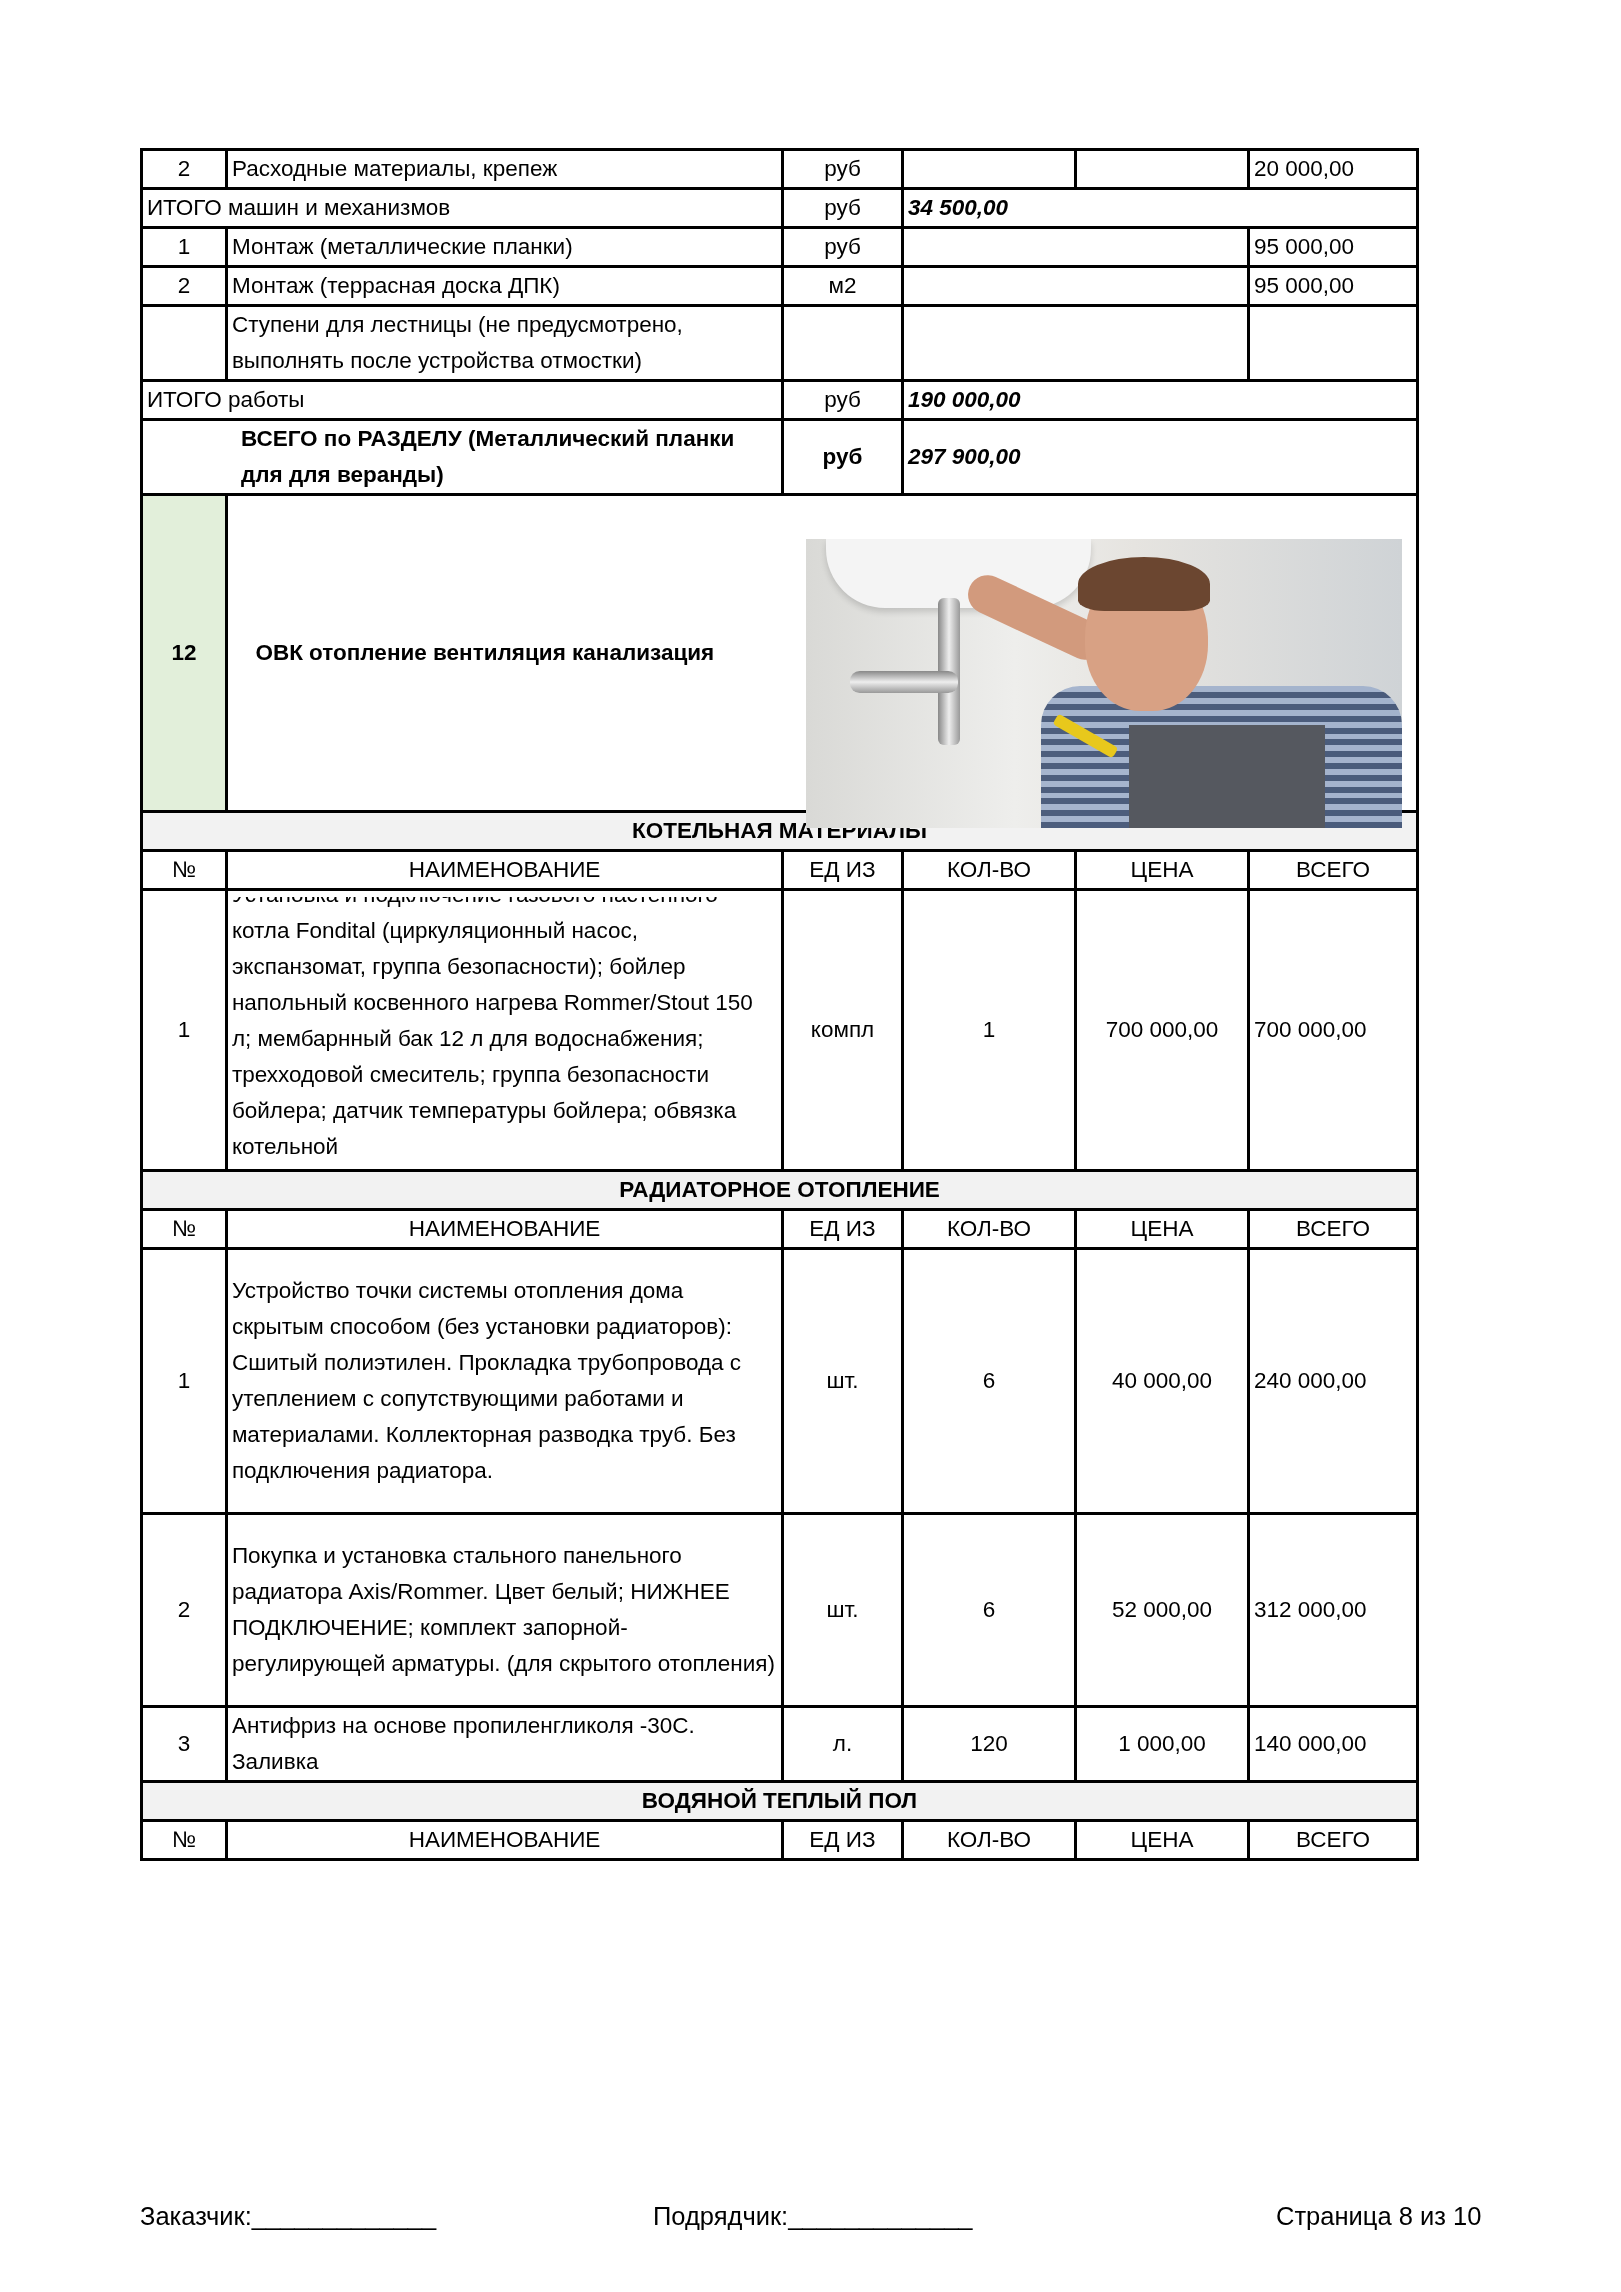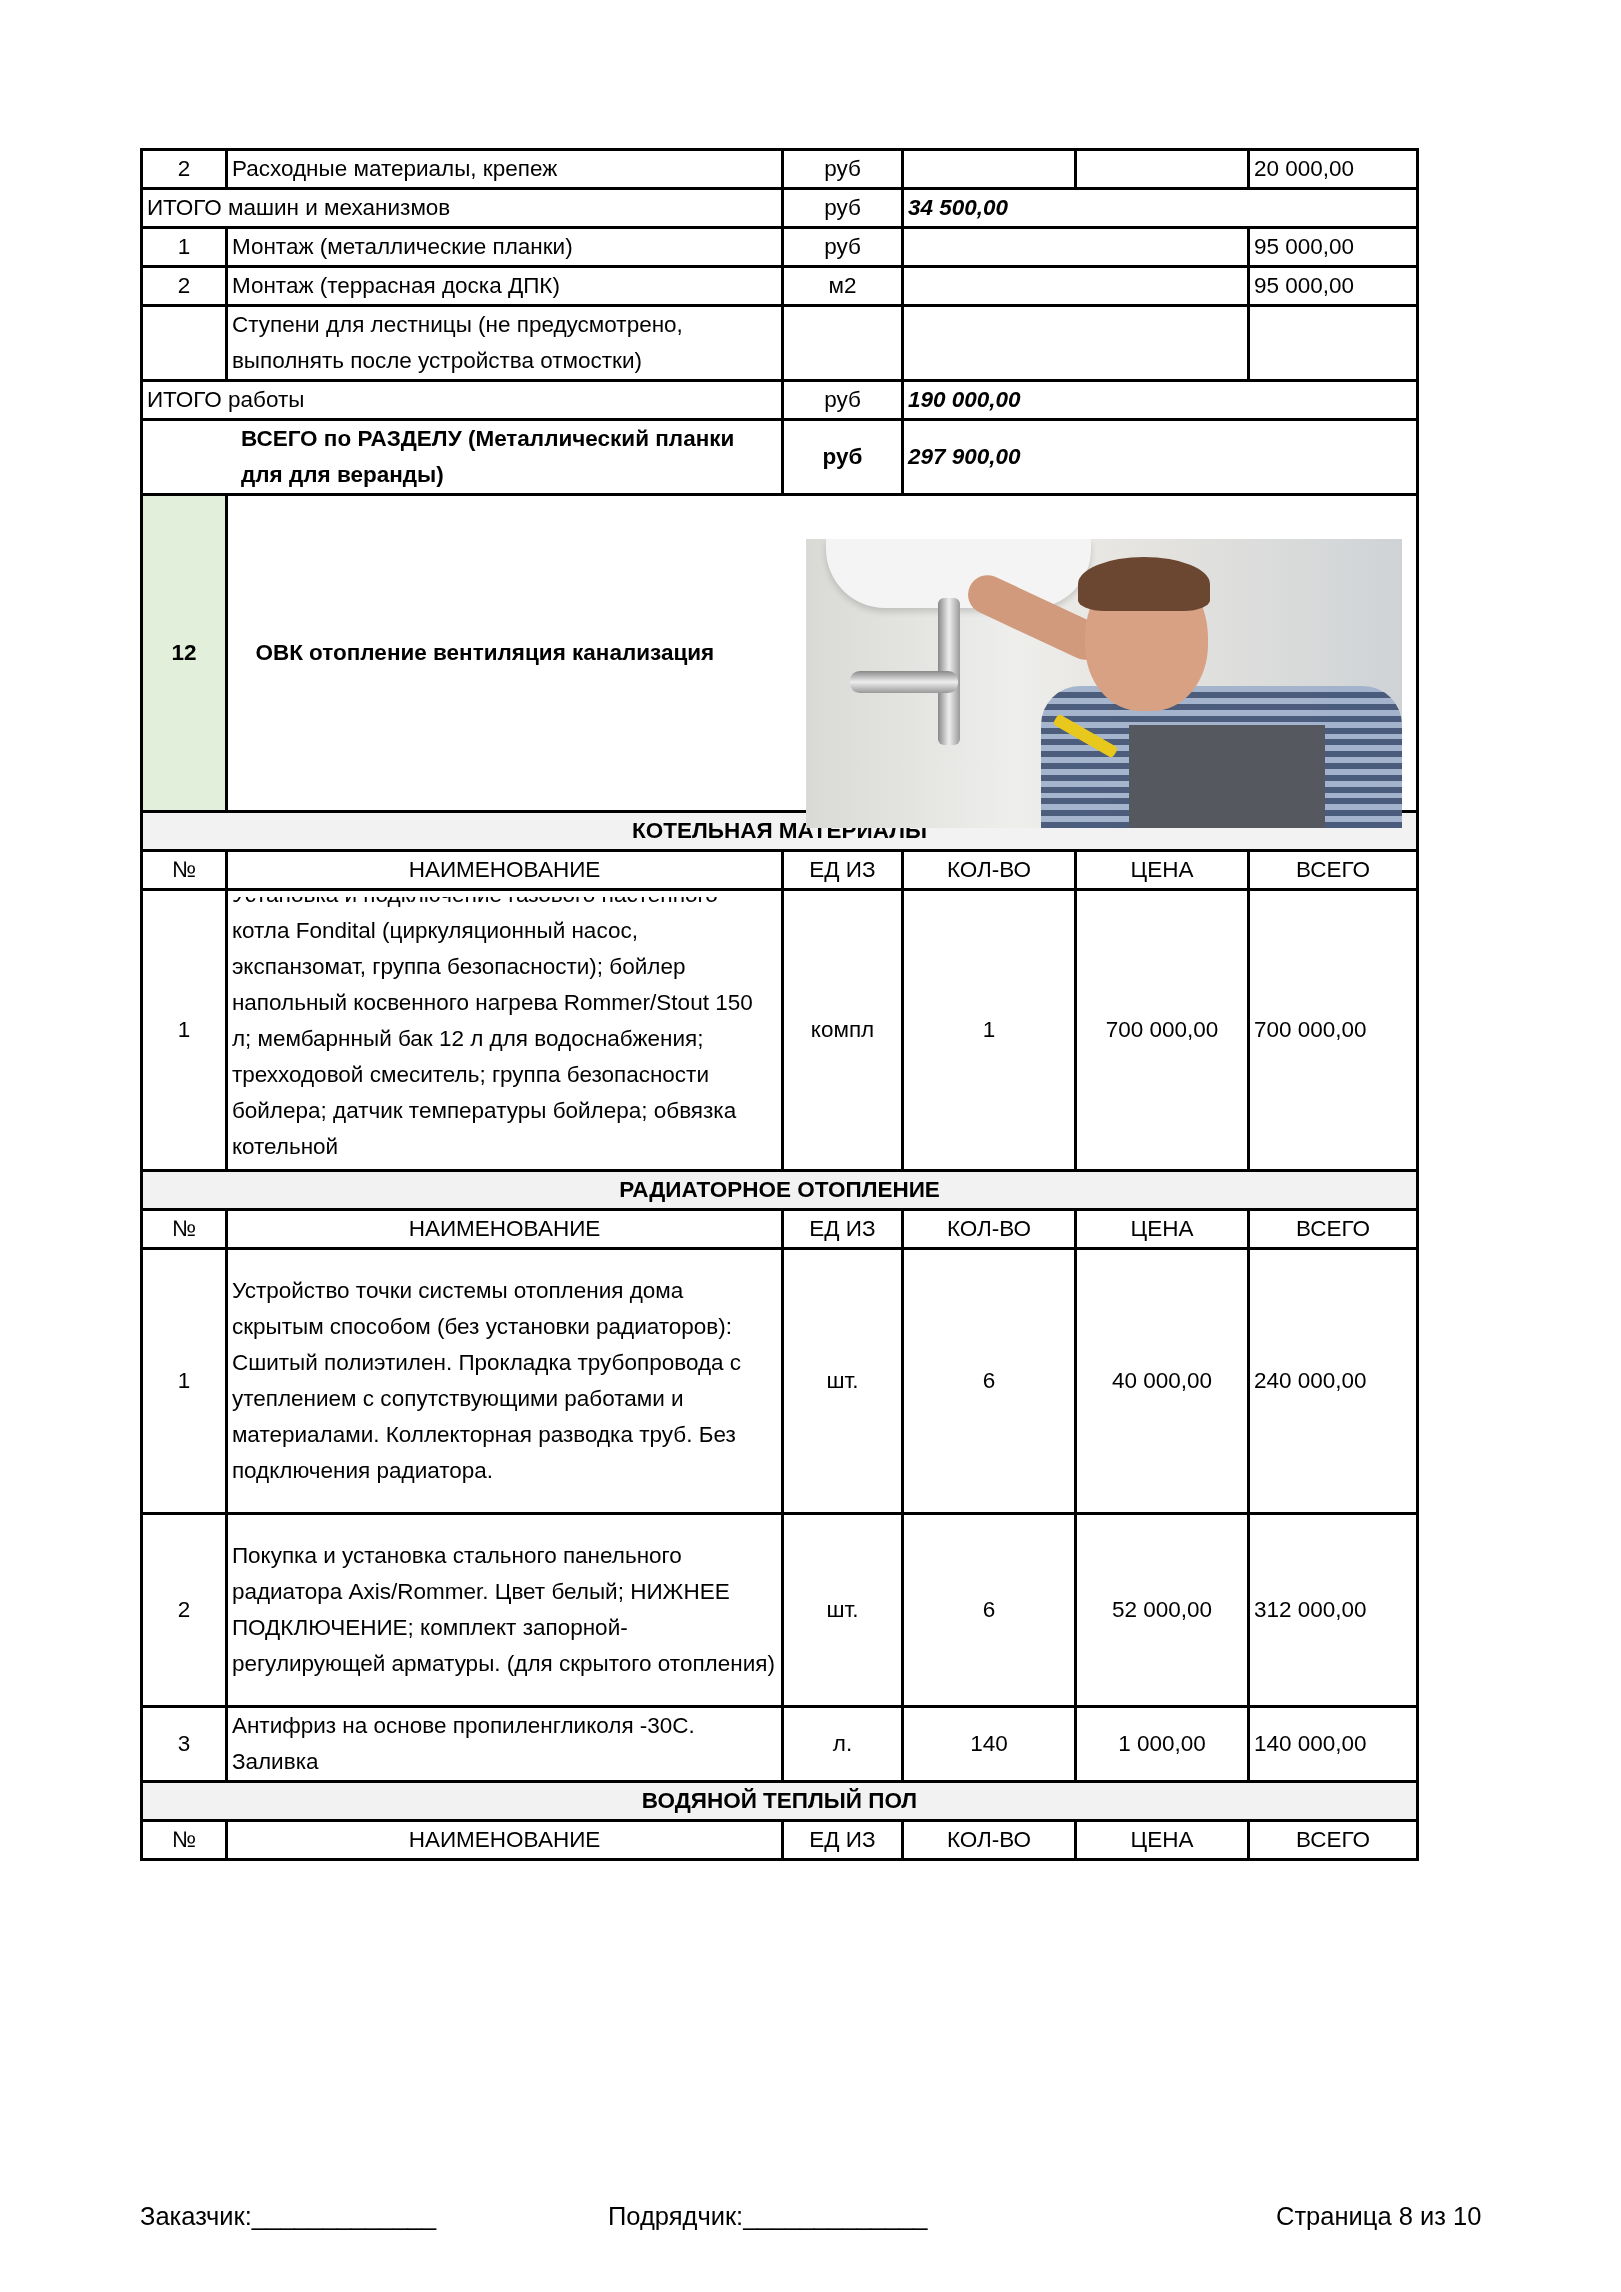--- a/index.html
+++ b/index.html
@@ -40,21 +40,21 @@
   .photo .man-shirt { position: absolute; left: 235px; top: 147px; width: 361px; height: 142px;
                       background: repeating-linear-gradient(0deg,#3c4f72 0 5.9px,#9fb0cc 5.9px 11.8px),
                                   #4a5f85; border-radius: 39px 39px 0 0; opacity: 0.9; }
   .photo .man-overall { position: absolute; left: 323px; top: 186px; width: 196px; height: 103px; background: #55585f; }
   .photo .arm { position: absolute; left: 157px; top: 59px; width: 147px; height: 39px; background: #d29a7d;
                 transform: rotate(25deg); border-radius: 19.6px; }
   .photo .tool { position: absolute; left: 245px; top: 191px; width: 69px; height: 11.8px; background: #e8c81c;
                  transform: rotate(30deg); border-radius: 3.9px; }
   .footer { position: absolute; top: 2202px; font-size: 25.5px; }
   .f-customer { left: 140px; }
-  .f-contractor { left: 608px; }
+  .f-contractor { left: 653px; }
   .f-page { left: 1276px; }
 </style>
 </head>
 <body>
 
 <div class="page">
 <table class="est">
   <colgroup>
     <col class="c-num">
         <col class="c-name">
@@ -161,21 +161,21 @@
       <td class="name">Покупка и установка стального панельного радиатора Axis/Rommer. Цвет белый; НИЖНЕЕ ПОДКЛЮЧЕНИЕ; комплект запорной-регулирующей арматуры. (для скрытого отопления)</td>
       <td class="center">шт.</td>
       <td class="center">6</td>
       <td class="center">52 000,00</td>
       <td class="right">312 000,00</td>
     </tr>
     <tr style="height:75px">
       <td class="center">3</td>
       <td class="name">Антифриз на основе пропиленгликоля -30С. Заливка</td>
       <td class="center">л.</td>
-      <td class="center">140</td>
+      <td class="center">120</td>
       <td class="center">1 000,00</td>
       <td class="right">140 000,00</td>
     </tr>
     <tr style="height:35px">
       <td colspan="6" class="center bold gray">ВОДЯНОЙ ТЕПЛЫЙ ПОЛ</td>
     </tr>
     <tr style="height:37px">
       <td class="center">№</td>
       <td class="center">НАИМЕНОВАНИЕ</td>
       <td class="center">ЕД ИЗ</td>

